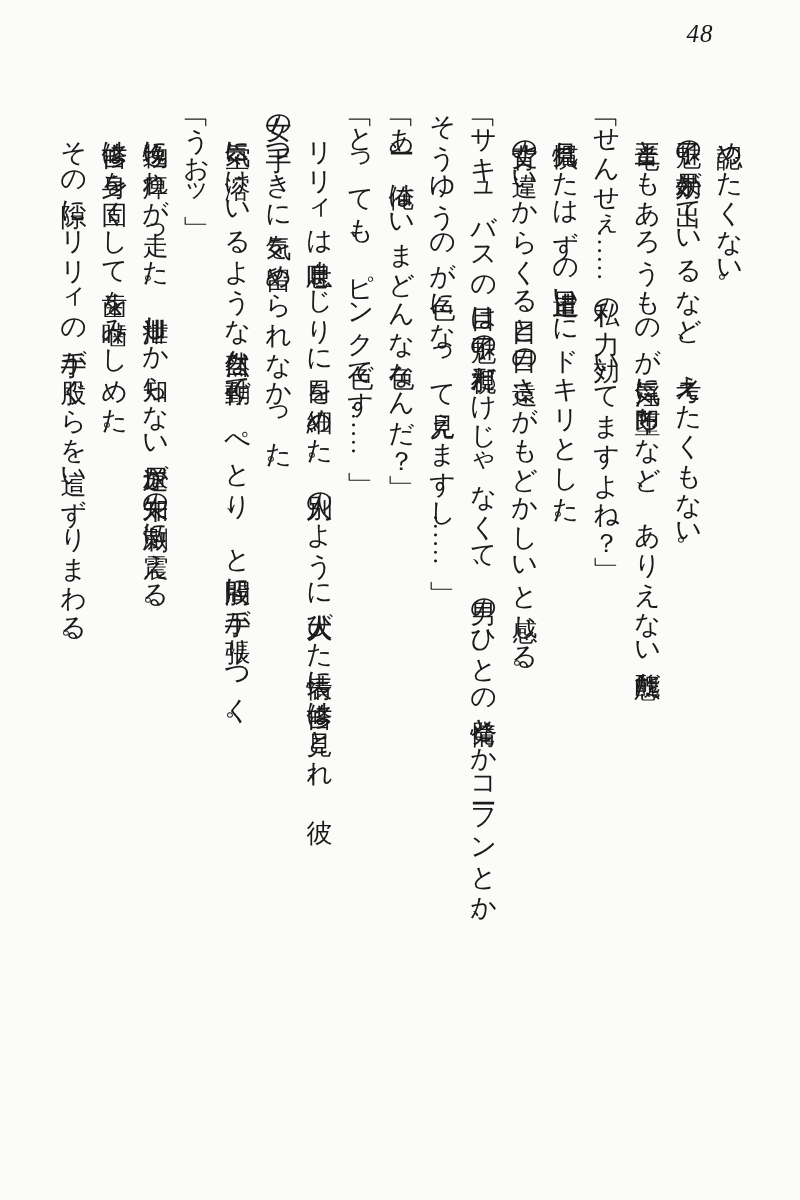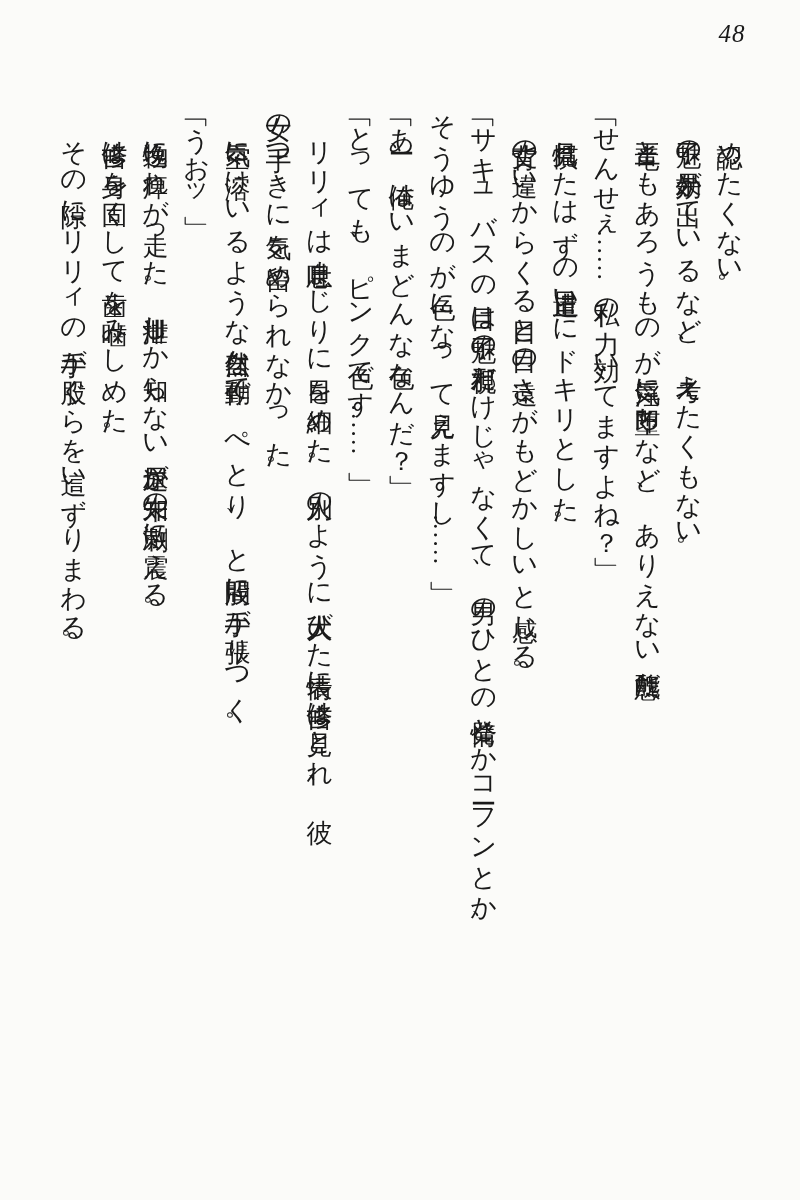--- a/index.html
+++ b/index.html
@@ -18,21 +18,21 @@
     overflow:hidden;
     font-family:"Liberation Serif","DejaVu Serif",serif;
   }
   .page{
     position:absolute;
     inset:0;
   }
   .page-number{
     position:absolute;
     top:20px;
-    left:692px;
+    left:660px;
     width:80px;
     text-align:center;
     font-style:italic;
     font-size:25px;
     letter-spacing:1px;
     color:var(--ink);
   }
   .vtext{
     position:absolute;
     top:97px;

